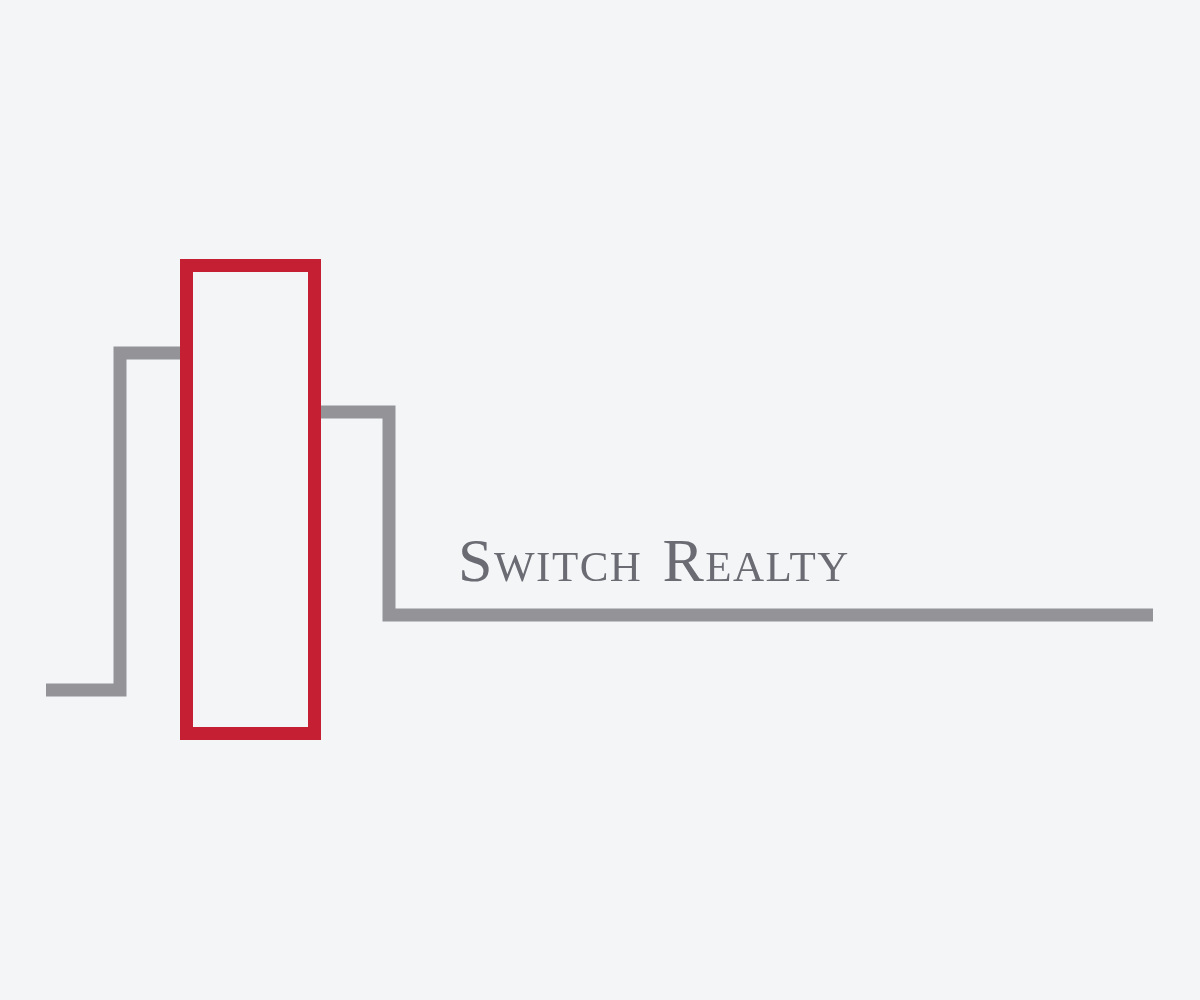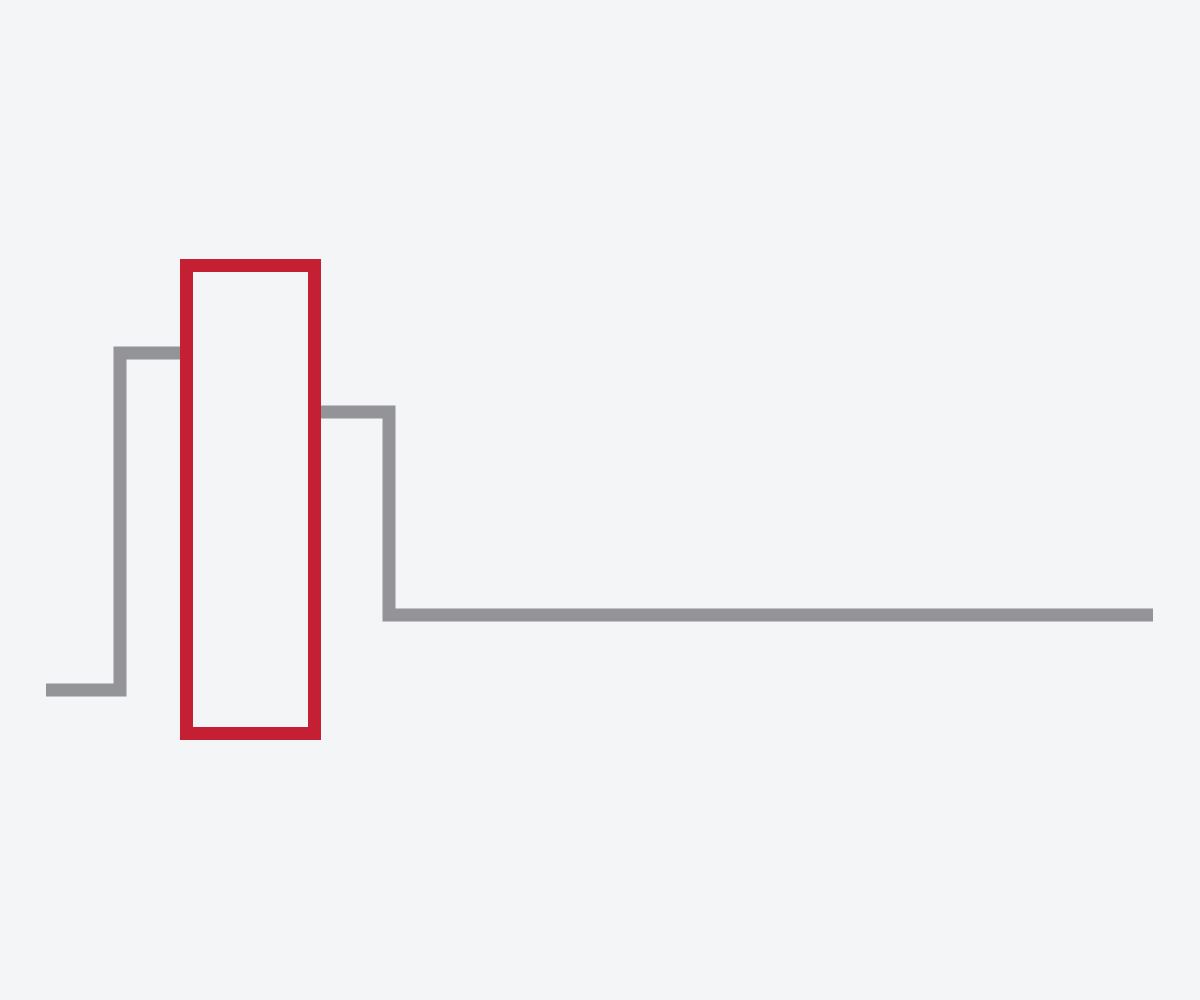--- a/index.html
+++ b/index.html
@@ -50,14 +50,17 @@
 </head>
 <body>
 
 <div id="logo-canvas">
 
   <svg id="logo-mark" viewBox="0 0 1200 1000" xmlns="http://www.w3.org/2000/svg" aria-hidden="true">
     <path fill="none" stroke="#939398" stroke-width="13" stroke-linecap="butt" stroke-linejoin="miter" d="M 46 690 L 120 690 L 120 353 L 180 353 M 321 412 L 389 412 L 389 615 L 1153 615"></path>
     <rect x="186.5" y="265.5" width="128" height="468" fill="none" stroke="#c41f32" stroke-width="13"></rect>
   </svg>
 
+  <div id="wordmark">
+    <span>Switch</span><span class="word-gap"></span><span>Realty</span>
+  </div>
 
 </div>
 
 </body></html>

